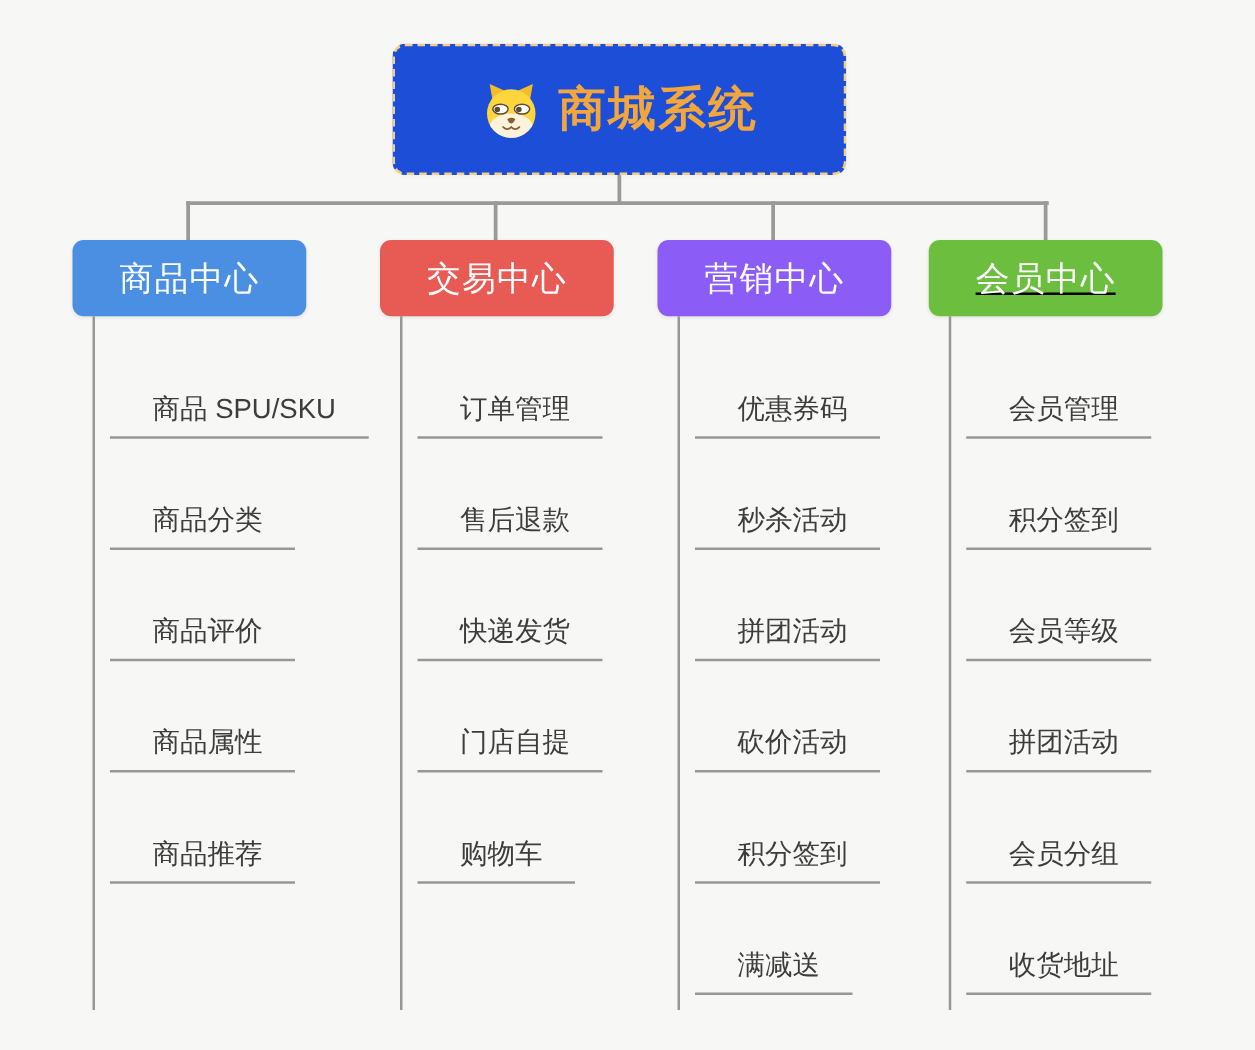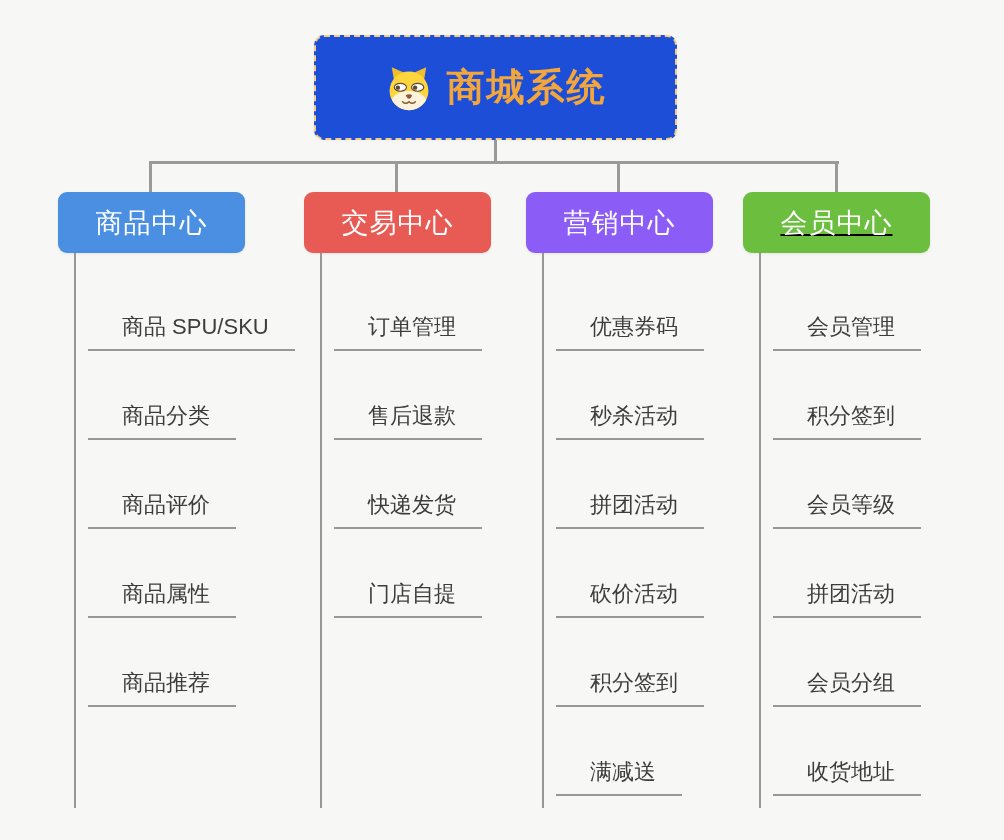--- a/index.html
+++ b/index.html
@@ -162,20 +162,23 @@
         </li>
       <li>
           <span class="leaf">售后退款</span>
         </li>
       <li>
           <span class="leaf">快递发货</span>
         </li>
       <li>
           <span class="leaf">门店自提</span>
         </li>
+      <li>
+          <span class="leaf">购物车</span>
+        </li>
     </ul>
   </div>
 
   <div class="branch branch-2">
     <div class="branch-header" style="background: #8b5cf6;">营销中心</div>
     <ul class="branch-items">
       <li>
           <span class="leaf">优惠券码</span>
         </li>
       <li>

